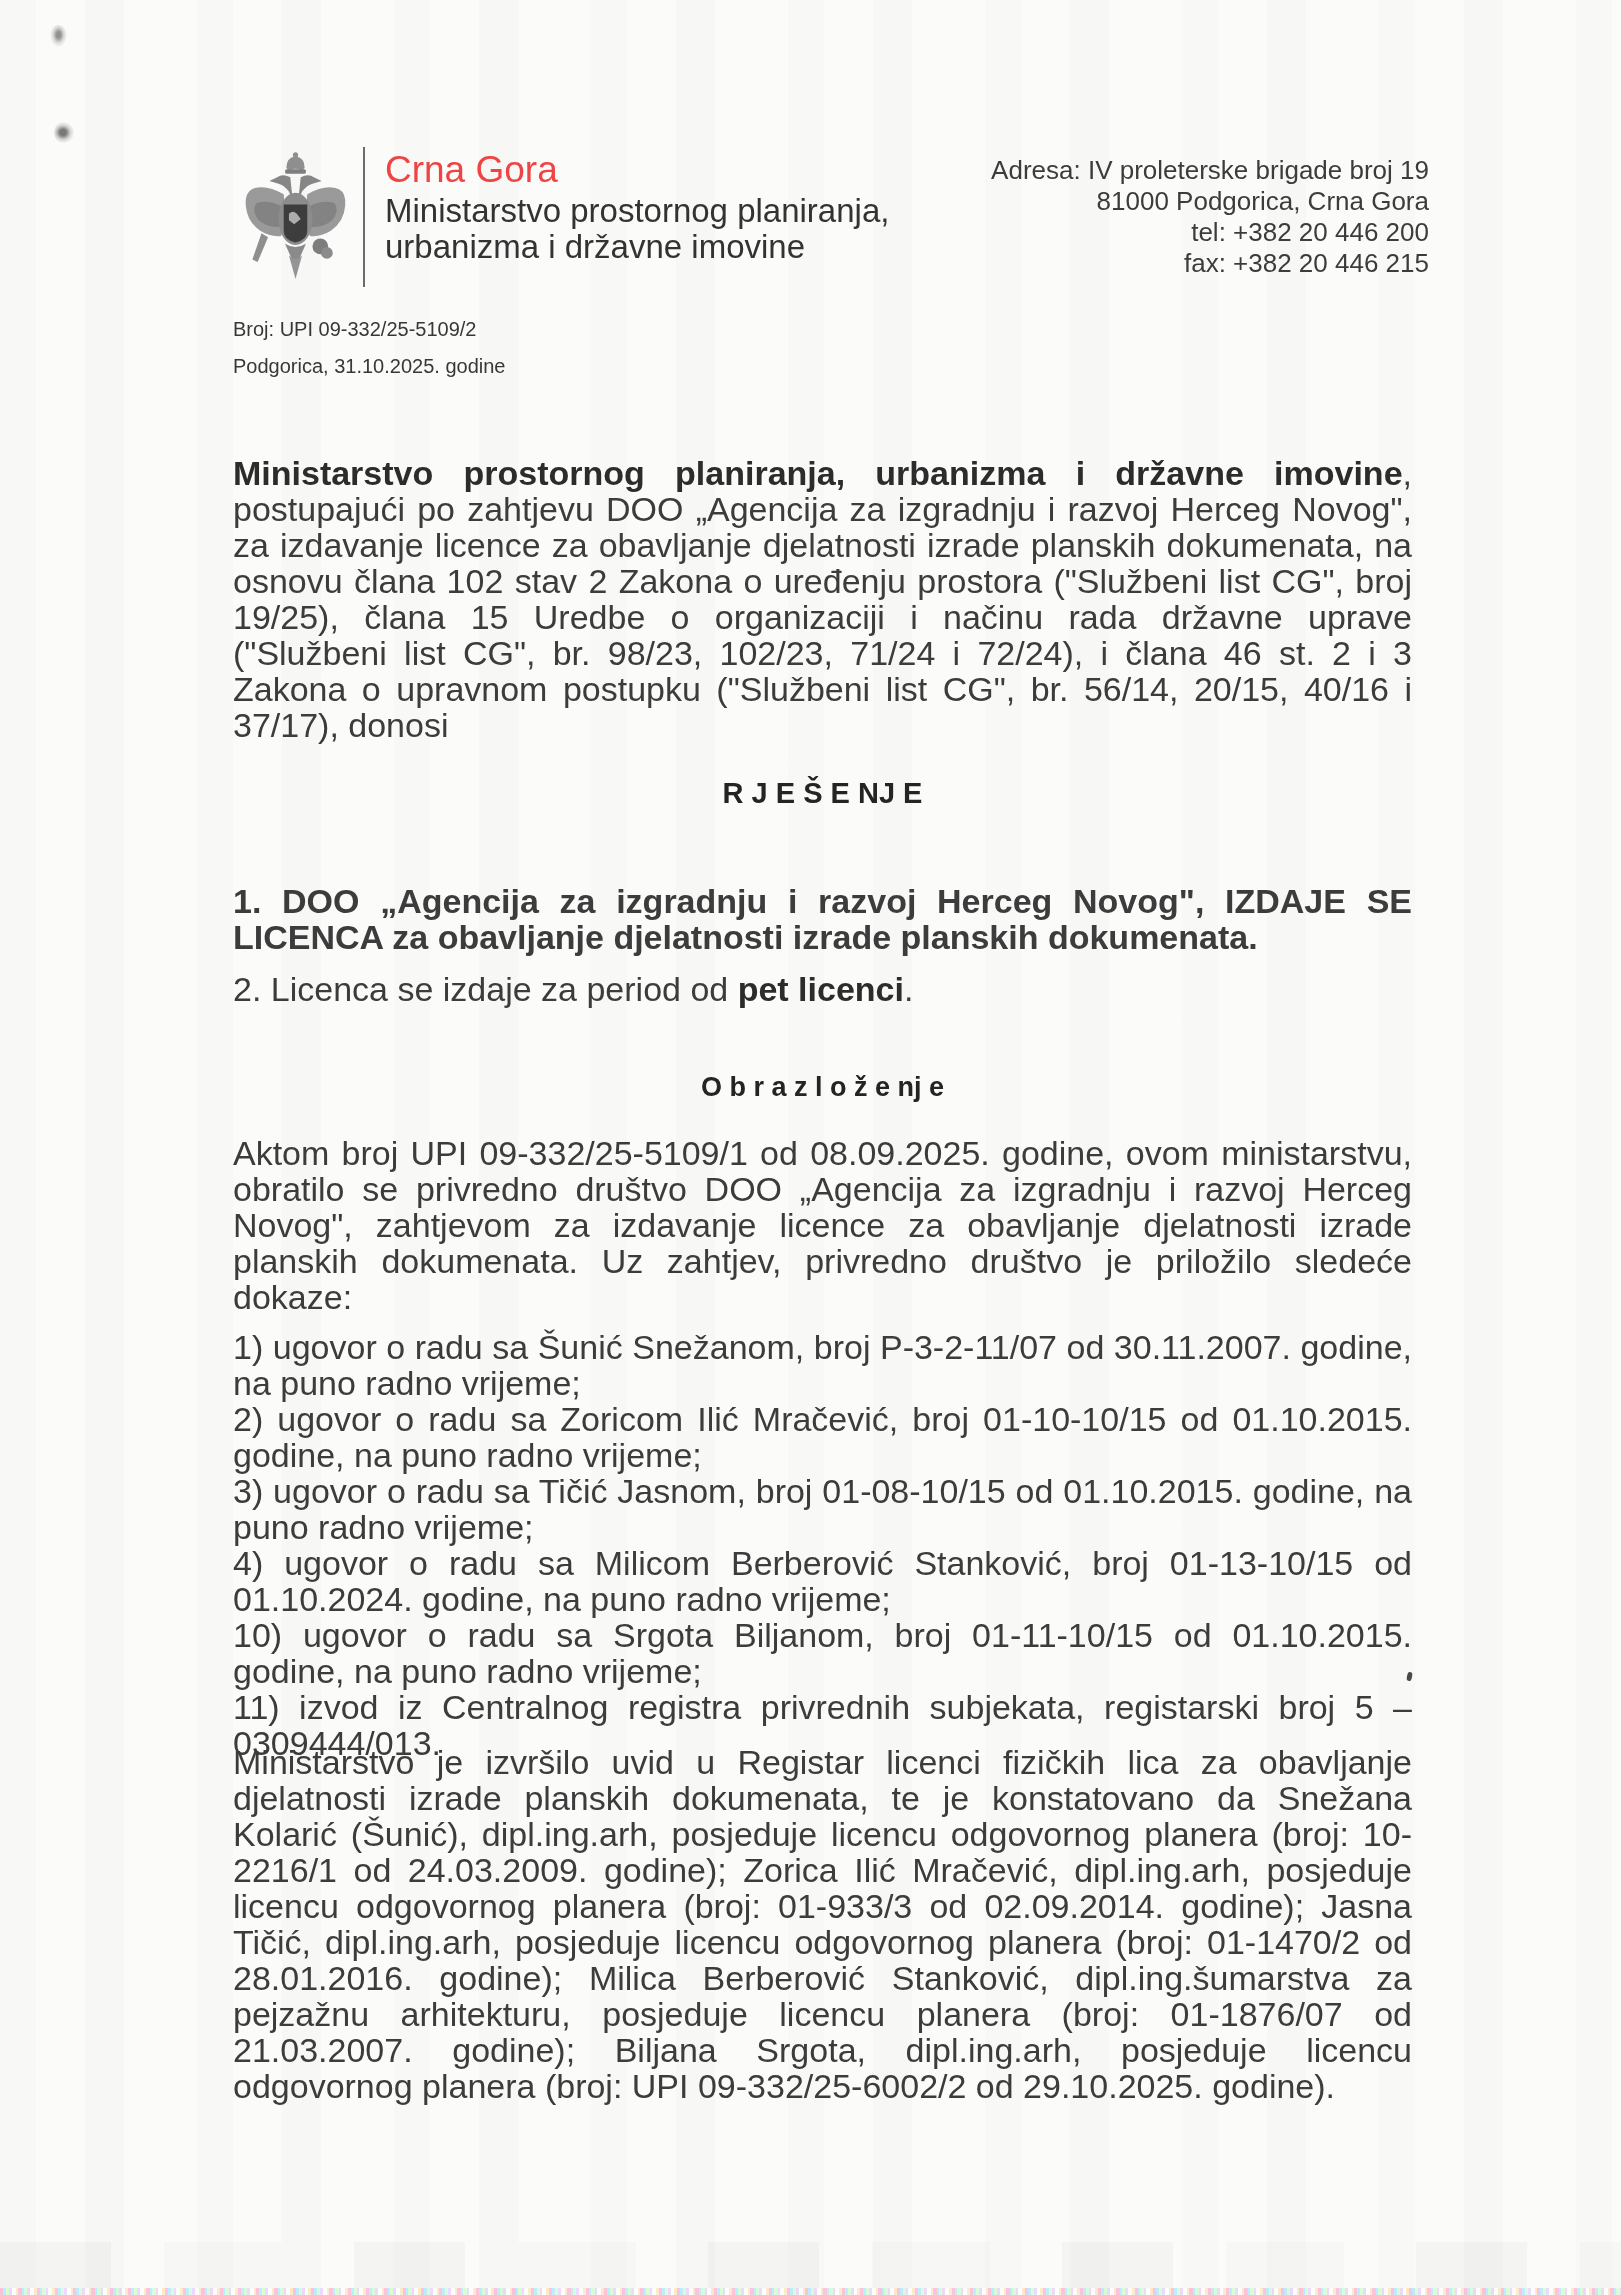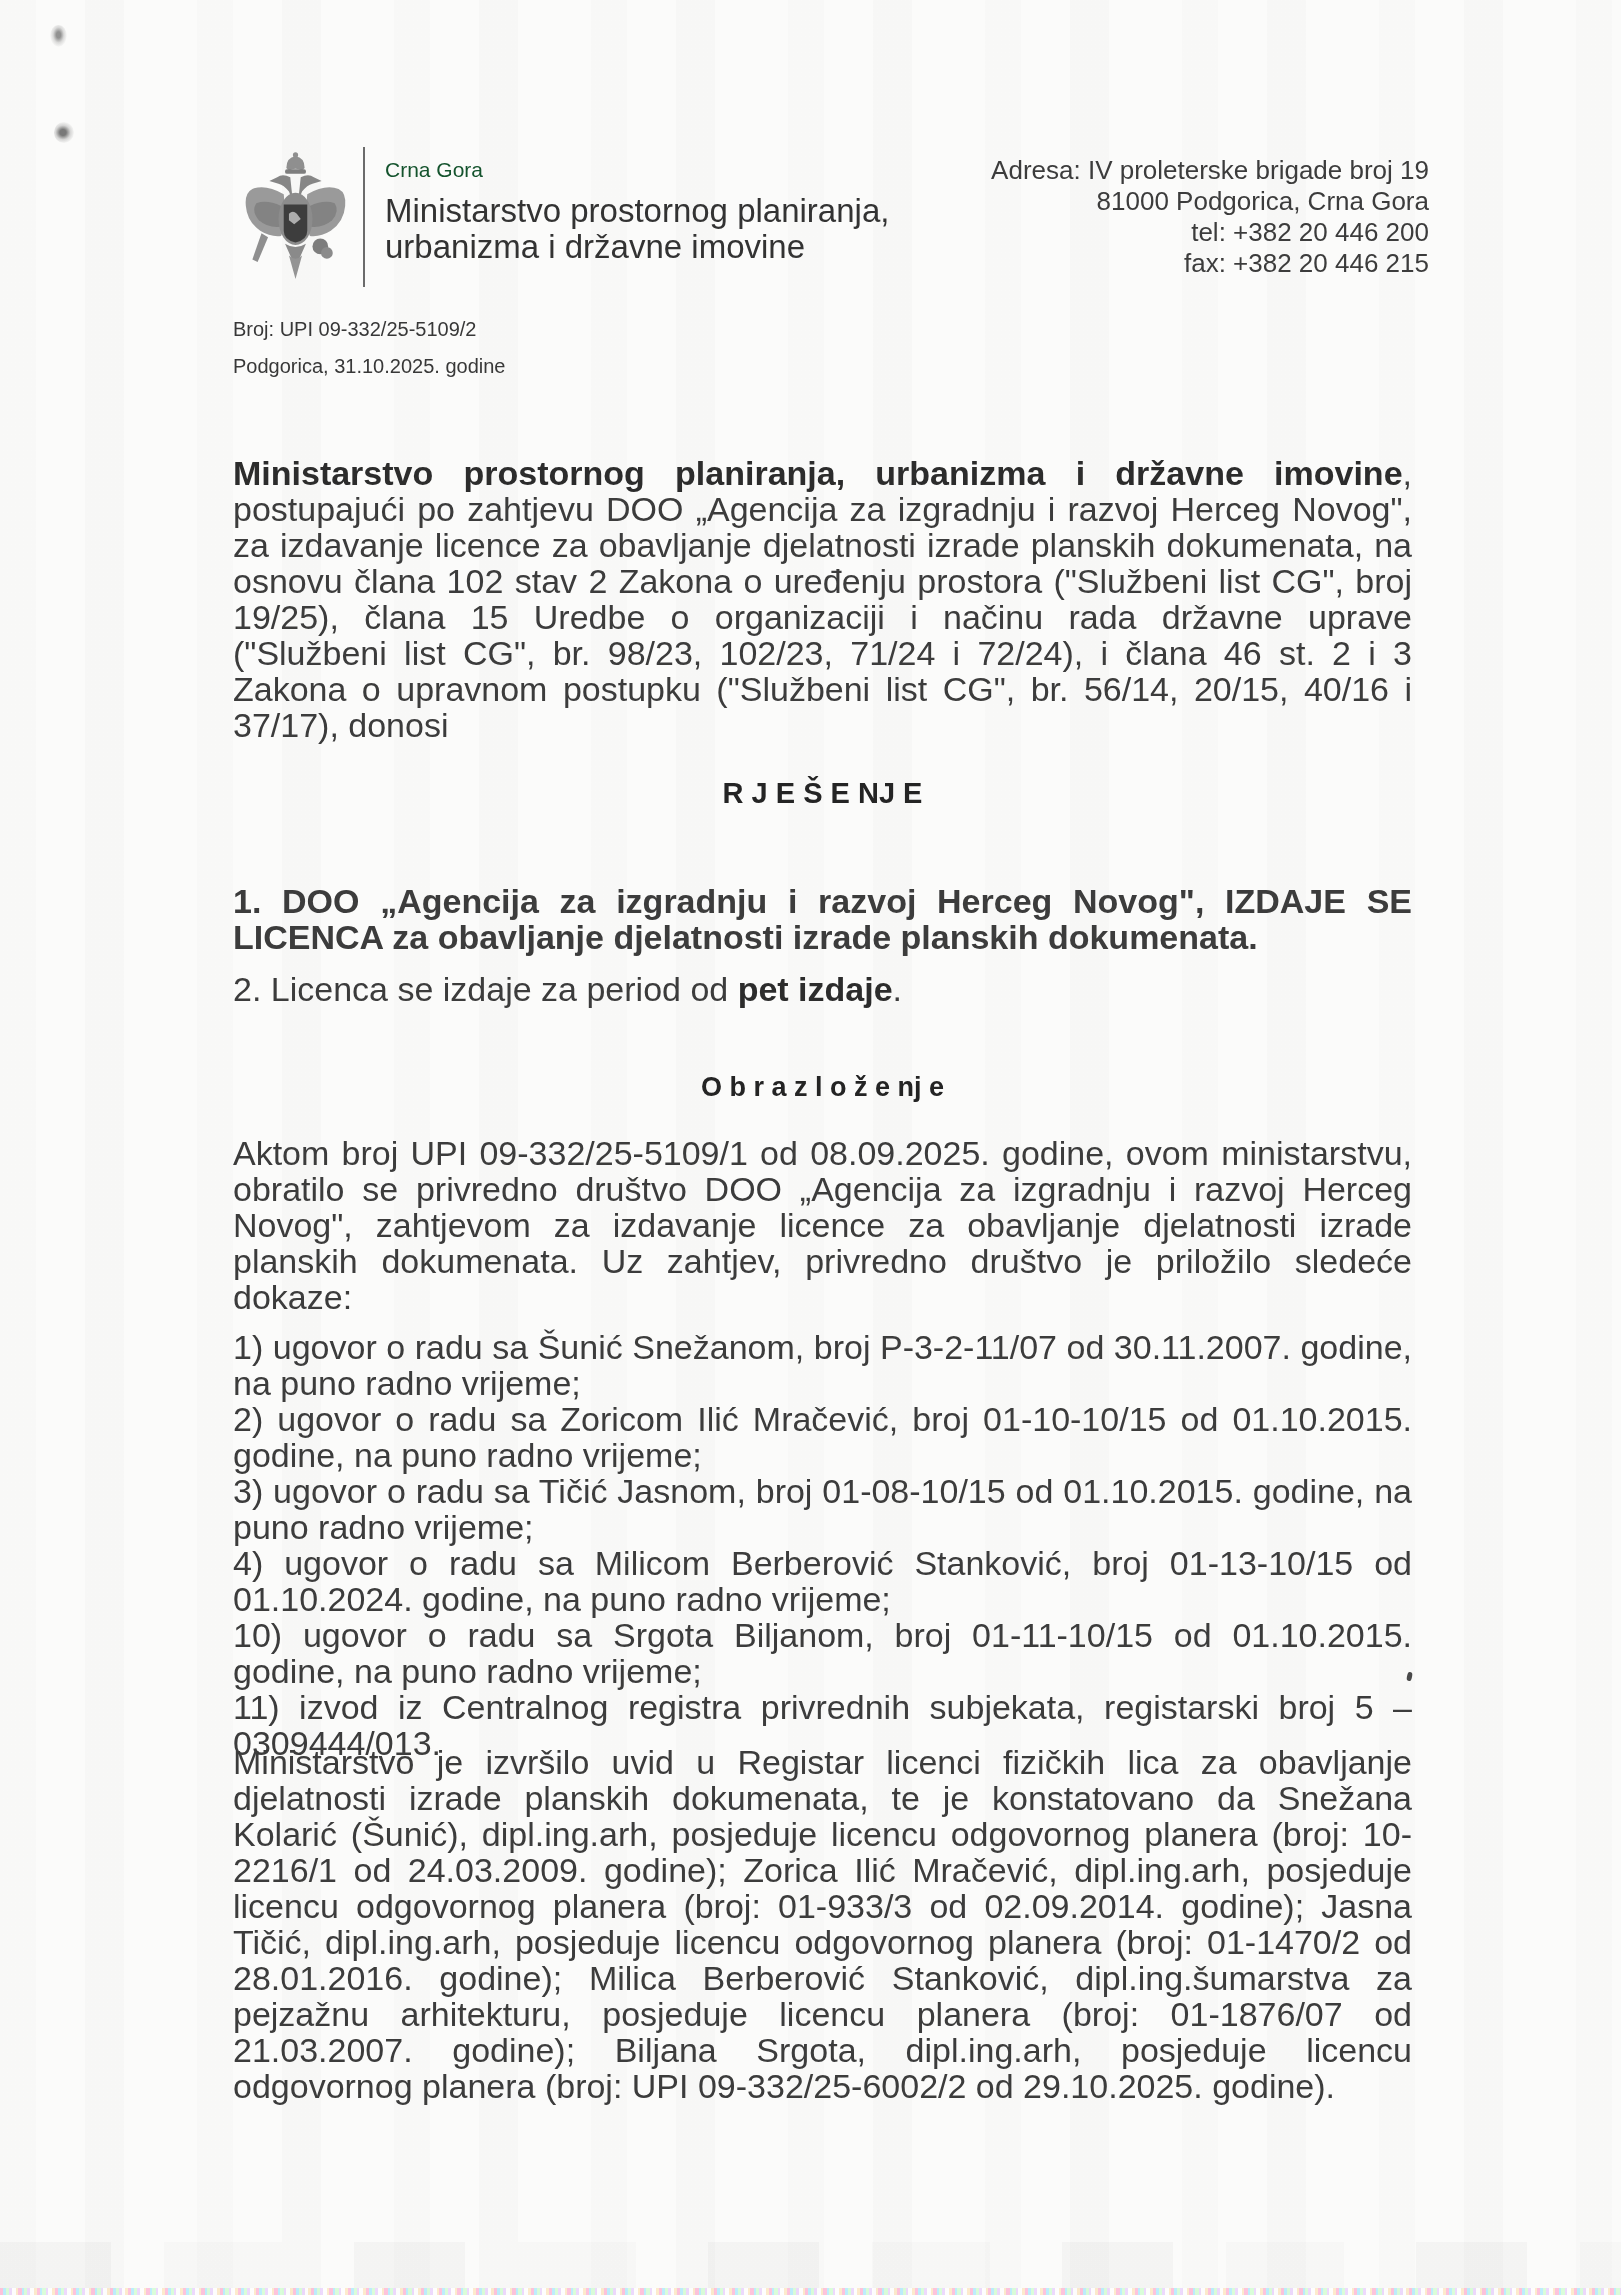--- a/index.html
+++ b/index.html
@@ -23,21 +23,21 @@
     background:repeating-linear-gradient(90deg,
       rgba(0,0,0,0.010) 0 36px, rgba(0,0,0,0) 36px 85px,
       rgba(0,0,0,0.016) 85px 124px, rgba(0,0,0,0) 124px 197px);
     pointer-events:none;
   }
 
   
   .logo-wrap { position:absolute; left:243px; top:151px; width:105px; height:132px; }
   .header-divider { position:absolute; left:363px; top:147px; width:2px; height:140px; background:#6b6b6b; }
   .ministry { position:absolute; left:385px; top:152px; }
-  .country { font-size:21px; line-height:35px; color:#14532d; }
+  .country { font-size:37px; line-height:35px; color:#ef4444; }
   .mline   { font-size:33px; line-height:36px; color:#333; }
   .mline.first { margin-top:5.9px; }
   .address {
     position:absolute; left:904px; top:155px; width:525px;
     text-align:right; font-size:26px; line-height:31px; color:#3c3c3c;
   }
 
   
   .ref { position:absolute; left:233px; top:311px; font-size:20px; line-height:37px; color:#383838; }
 
@@ -149,21 +149,21 @@
     <div>Broj: UPI 09-332/25-5109/2</div>
     <div>Podgorica, 31.10.2025. godine</div>
   </div>
 
   <p class="para intro"><b>Ministarstvo prostornog planiranja, urbanizma i državne imovine</b><span>, postupajući po zahtjevu DOO „Agencija za izgradnju i razvoj Herceg Novog", za izdavanje licence za obavljanje djelatnosti izrade planskih dokumenata, na osnovu člana 102 stav 2 Zakona o uređenju prostora ("Službeni list CG", broj 19/25), člana 15 Uredbe o organizaciji i načinu rada državne uprave ("Službeni list CG", br. 98/23, 102/23, 71/24 i 72/24), i člana 46 st. 2 i 3 Zakona o upravnom postupku ("Službeni list CG", br. 56/14, 20/15, 40/16 i 37/17), donosi</span></p>
 
   <h1 class="center-title title-decision">R J E Š E NJ E</h1>
 
   <p class="para point1">1. DOO „Agencija za izgradnju i razvoj Herceg Novog", IZDAJE SE LICENCA za obavljanje djelatnosti izrade planskih dokumenata.</p>
 
-  <p class="para point2"><span>2. Licenca se izdaje za period od </span><b>pet izdaje</b><span>.</span></p>
+  <p class="para point2"><span>2. Licenca se izdaje za period od </span><b>pet licenci</b><span>.</span></p>
 
   <h2 class="center-title title-expl">O b r a z l o ž e nj e</h2>
 
   <p class="para expl-intro">Aktom broj UPI 09-332/25-5109/1 od 08.09.2025. godine, ovom ministarstvu, obratilo se privredno društvo DOO „Agencija za izgradnju i razvoj Herceg Novog", zahtjevom za izdavanje licence za obavljanje djelatnosti izrade planskih dokumenata. Uz zahtjev, privredno društvo je priložilo sledeće dokaze:</p>
 
   <div class="para evidence">
     <div>1) ugovor o radu sa Šunić Snežanom, broj P-3-2-11/07 od 30.11.2007. godine, na puno radno vrijeme;</div>
     <div>2) ugovor o radu sa Zoricom Ilić Mračević, broj 01-10-10/15 od 01.10.2015. godine, na puno radno vrijeme;</div>
     <div>3) ugovor o radu sa Tičić Jasnom, broj 01-08-10/15 od 01.10.2015. godine, na puno radno vrijeme;</div>
     <div>4) ugovor o radu sa Milicom Berberović Stanković, broj 01-13-10/15 od 01.10.2024. godine, na puno radno vrijeme;</div>

